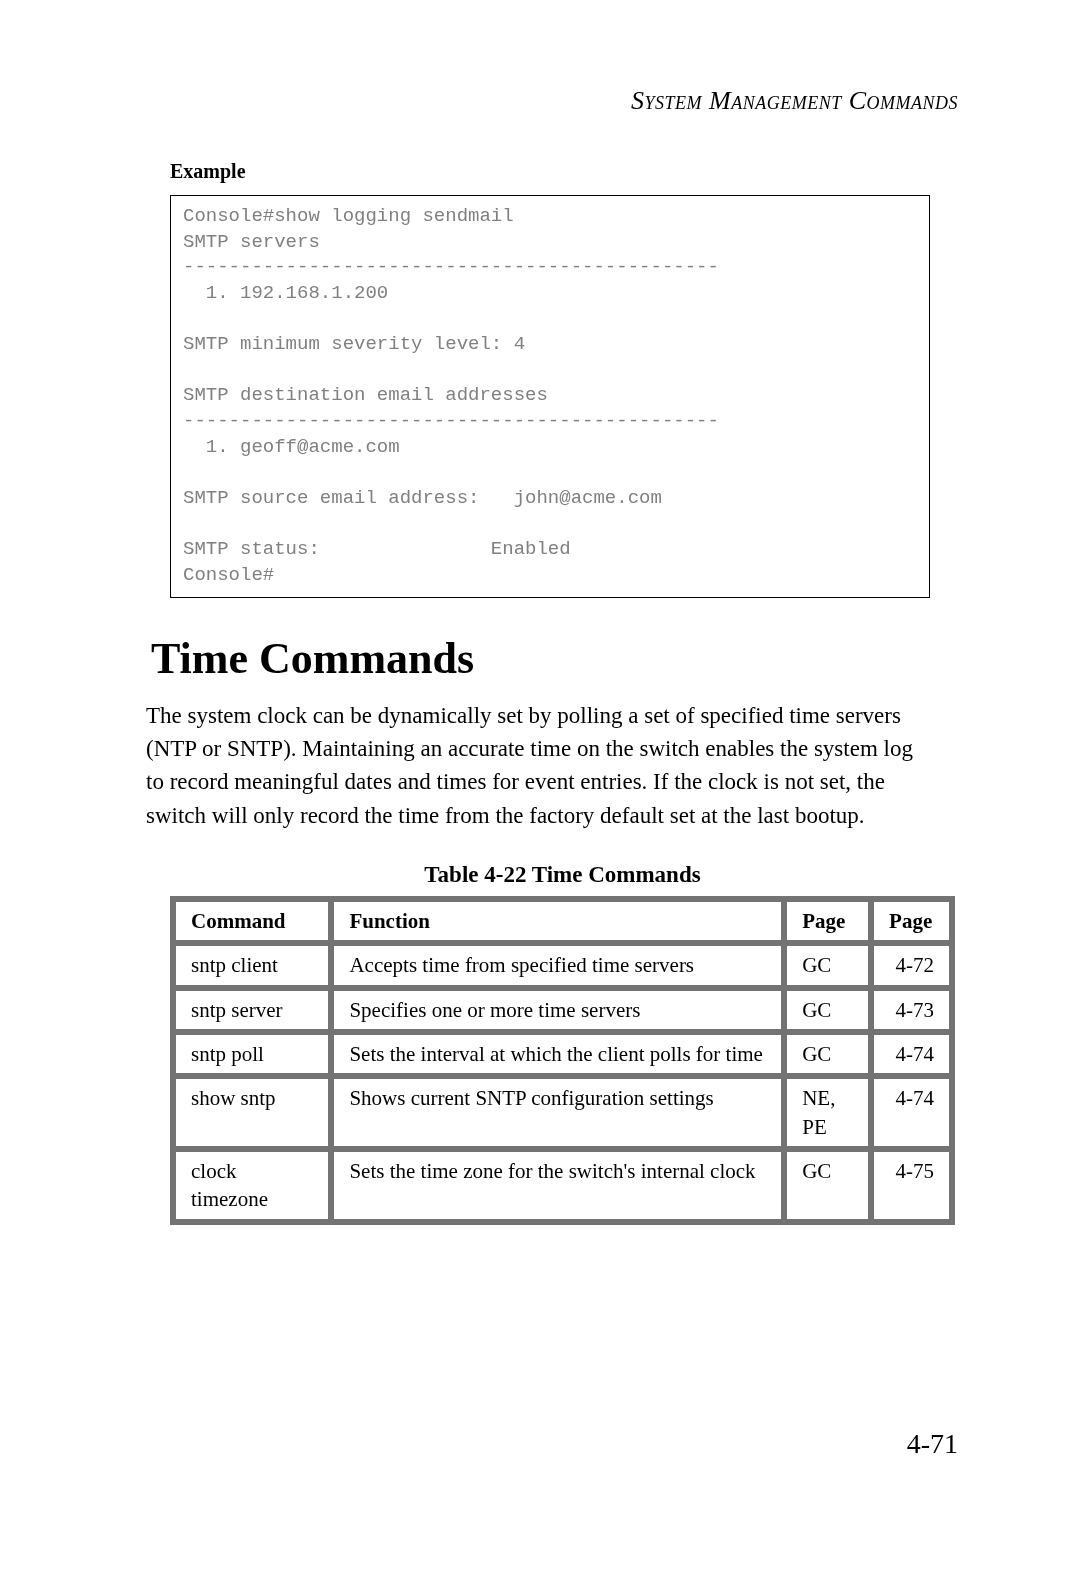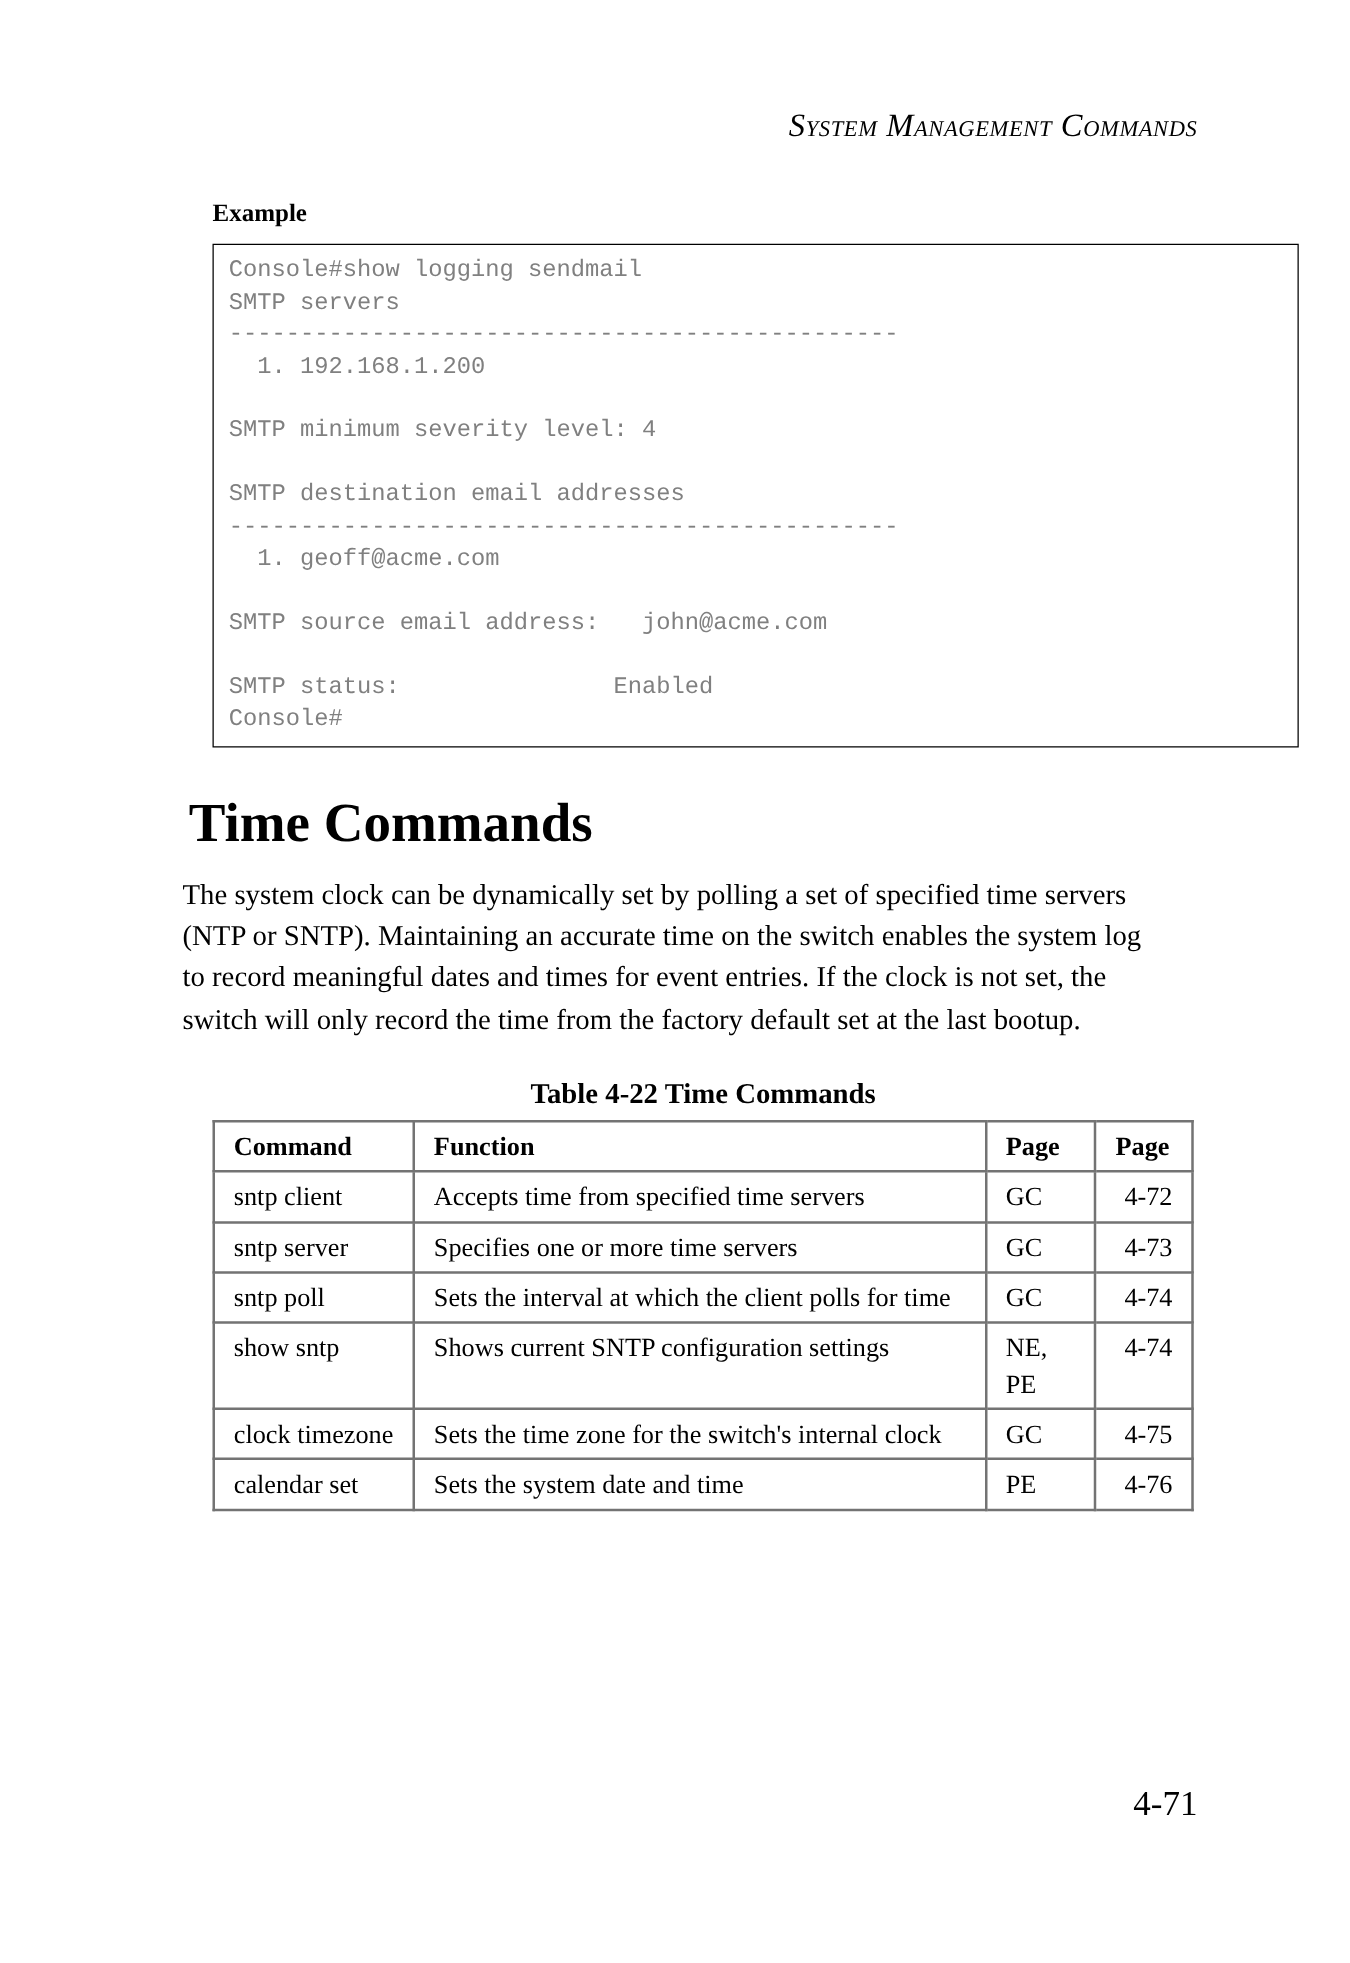--- a/index.html
+++ b/index.html
@@ -32,21 +32,21 @@
     }
     .example-heading {
       font-weight: bold;
       font-size: 20px;
       margin-left: 55px;
       margin-bottom: 12px;
     }
     .console-box {
       border: 1px solid #000;
       margin-left: 55px;
-      width: 869px;
+      width: 760px;
       padding: 8px 12px;
       font-family: 'Courier New', monospace;
       font-size: 19px;
       color: #808080;
       line-height: 1.35;
       white-space: pre;
     }
     .section-heading {
       font-weight: bold;
       font-size: 44px;
@@ -70,21 +70,21 @@
       width: 785px;
     }
     .command-table {
       margin-left: 55px;
       border-collapse: collapse;
       width: 785px;
       font-size: 21px;
     }
     .command-table th,
     .command-table td {
-      border: 2px solid #737373;
+      border: 6px solid #737373;
       padding: 5px 15px;
       text-align: left;
       vertical-align: top;
       line-height: 1.35;
     }
     .command-table th {
       font-weight: bold;
     }
     .command-table th:nth-child(1),
     .command-table td:nth-child(1) {
@@ -173,23 +173,17 @@
           <td>Shows current SNTP configuration settings</td>
           <td>NE, PE</td>
           <td>4-74</td>
         </tr>
         <tr>
           <td>clock timezone</td>
           <td>Sets the time zone for the switch's internal clock</td>
           <td>GC</td>
           <td>4-75</td>
         </tr>
-        <tr>
-          <td>calendar set</td>
-          <td>Sets the system date and time</td>
-          <td>PE</td>
-          <td>4-76</td>
-        </tr>
       </tbody>
   </table>
 </div>
 
 <div class="page-number">4-71</div>
 
 </body></html>

